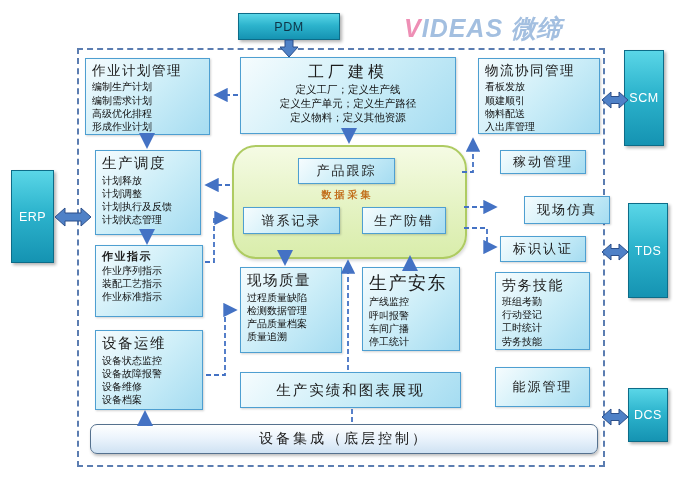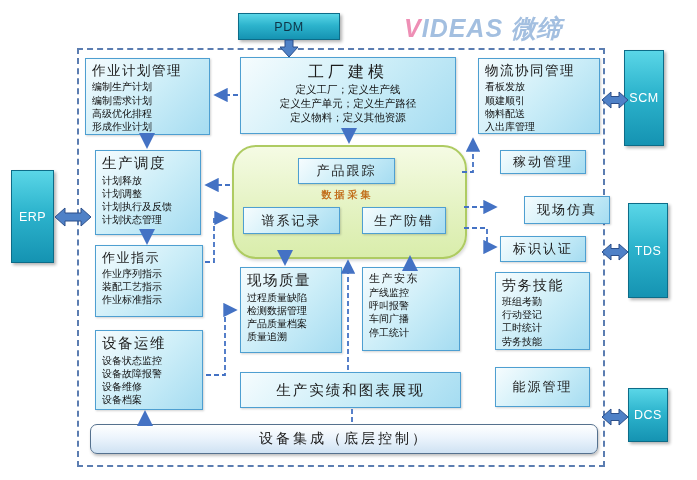--- a/index.html
+++ b/index.html
@@ -86,21 +86,21 @@
 
   <div class="module" style="left:95px;top:150px;width:106px;height:85px;">
     <div class="m-title" style="font-size:14.5px;">生产调度</div>
     <div class="m-item">计划释放</div>
     <div class="m-item">计划调整</div>
     <div class="m-item">计划执行及反馈</div>
     <div class="m-item">计划状态管理</div>
   </div>
 
   <div class="module" style="left:95px;top:245px;width:108px;height:72px;">
-    <div class="m-title" style="font-size:13px;">作业指示</div>
+    <div class="m-title" style="font-size:11px;font-weight:bold;">作业指示</div>
     <div class="m-item">作业序列指示</div>
     <div class="m-item">装配工艺指示</div>
     <div class="m-item">作业标准指示</div>
   </div>
 
   <div class="module" style="left:95px;top:330px;width:108px;height:80px;">
     <div class="m-title" style="font-size:14.5px;">设备运维</div>
     <div class="m-item">设备状态监控</div>
     <div class="m-item">设备故障报警</div>
     <div class="m-item">设备维修</div>
@@ -158,21 +158,21 @@
 
   <div class="module" style="left:240px;top:267px;width:102px;height:86px;">
     <div class="m-title" style="font-size:14.5px;">现场质量</div>
     <div class="m-item">过程质量缺陷</div>
     <div class="m-item">检测数据管理</div>
     <div class="m-item">产品质量档案</div>
     <div class="m-item">质量追溯</div>
   </div>
 
   <div class="module" style="left:362px;top:267px;width:98px;height:84px;">
-    <div class="m-title" style="font-size:11px;">生产安东</div>
+    <div class="m-title" style="font-size:18px;">生产安东</div>
     <div class="m-item">产线监控</div>
     <div class="m-item">呼叫报警</div>
     <div class="m-item">车间广播</div>
     <div class="m-item">停工统计</div>
   </div>
 
   <div class="pill" style="left:240px;top:372px;width:221px;height:36px;font-size:14.5px;">
       <span>生产实绩和图表展现</span>
     </div>
 

